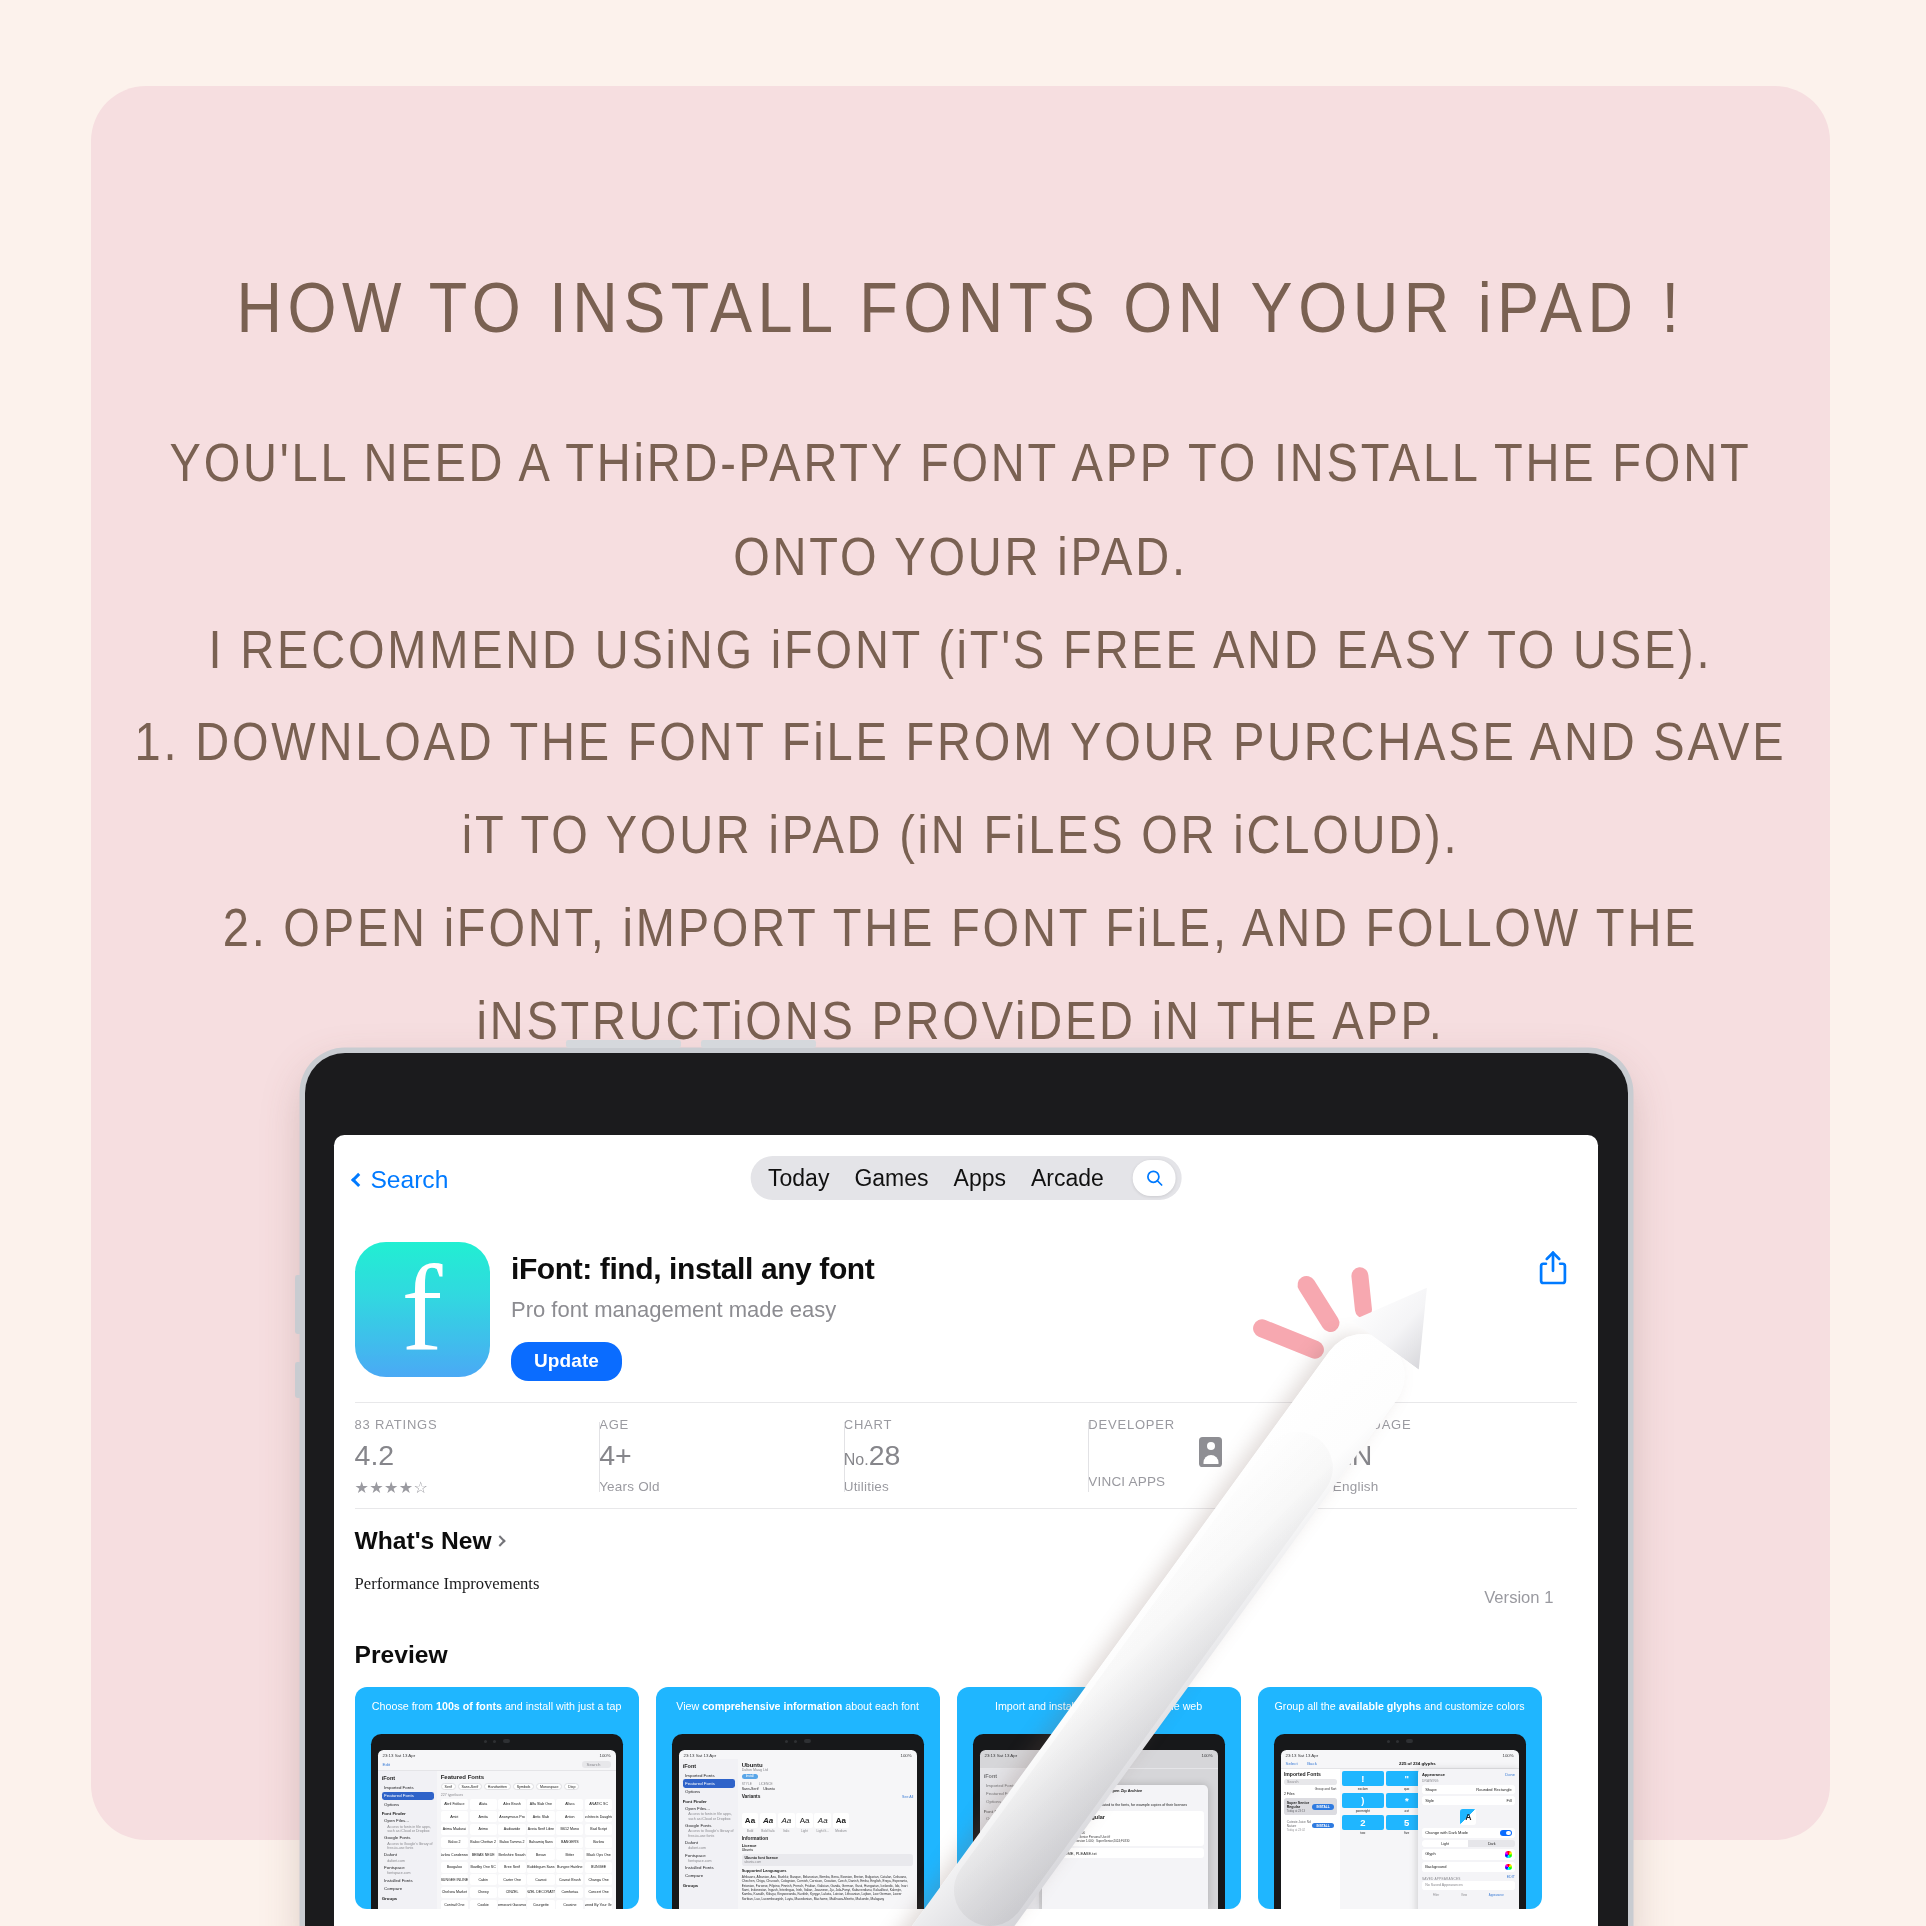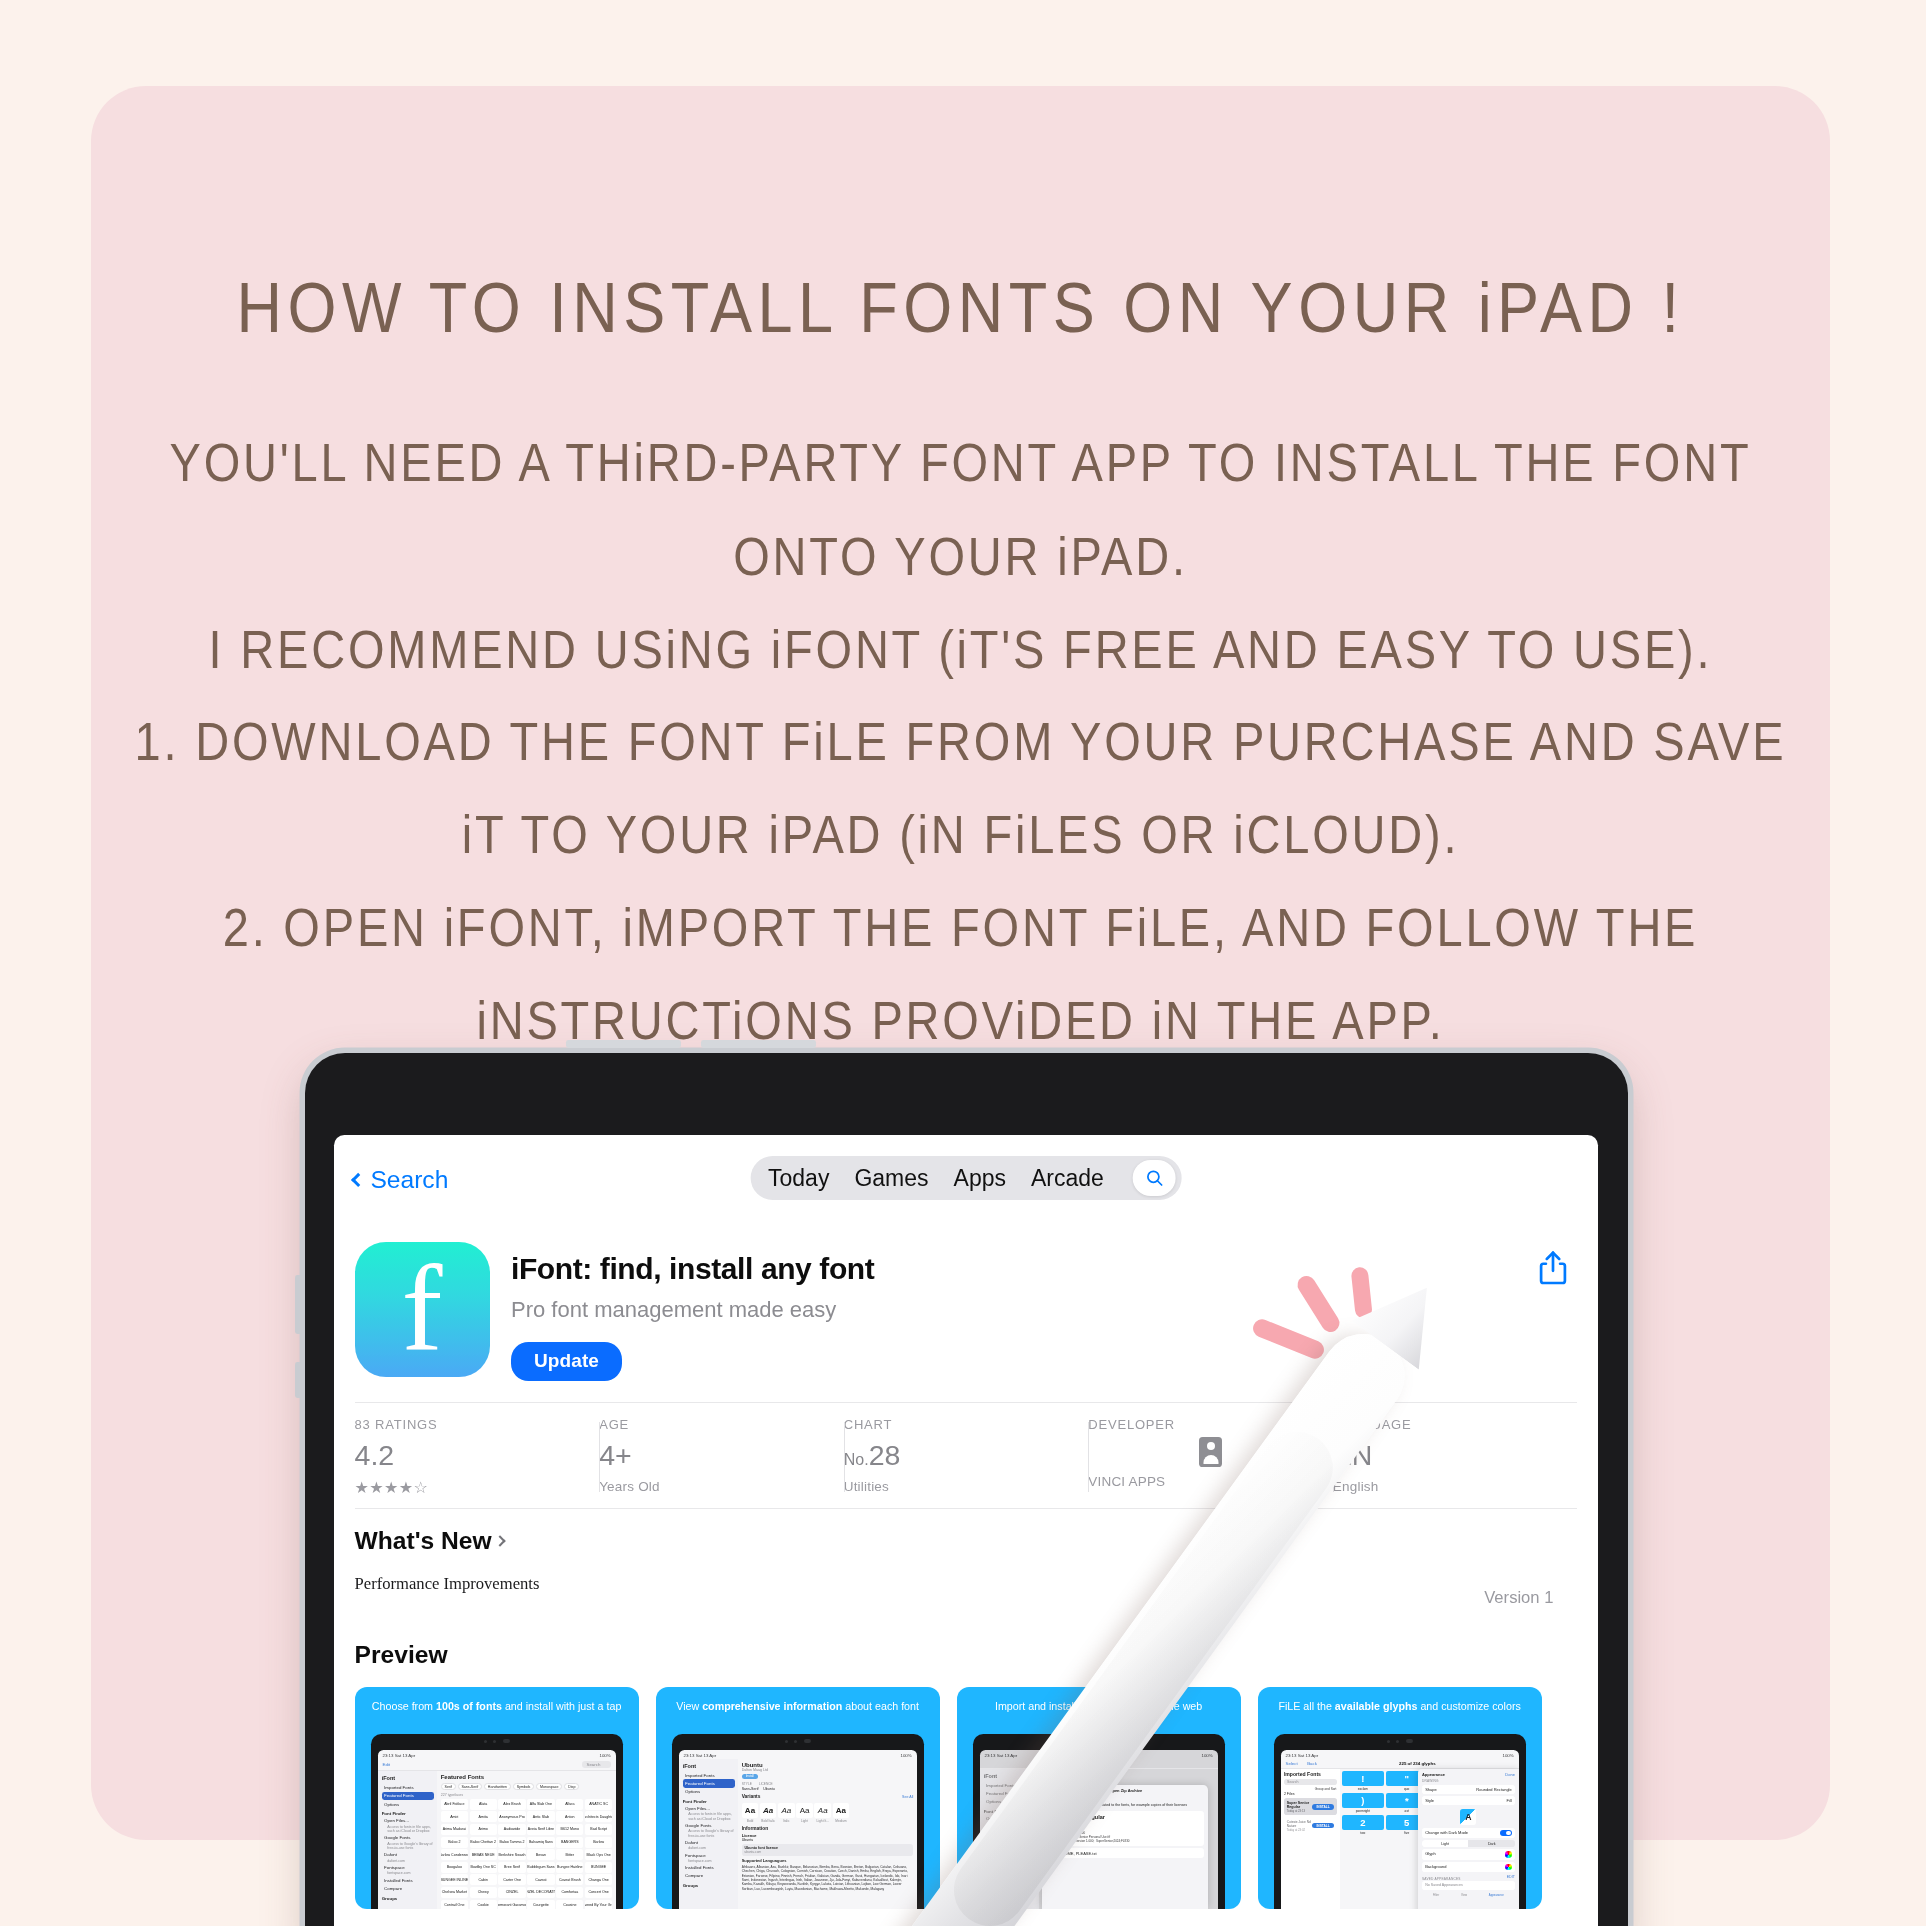--- a/index.html
+++ b/index.html
@@ -334,21 +334,21 @@
     display: grid;
     grid-template-columns: repeat(6, 1fr);
     gap: 1.6px;
   }
   .font-grid div {
     background: #fff; border-radius: 2px;
     height: 11px; display: flex; align-items: center; justify-content: center;
     font-size: 3.6px; color: #141414; overflow: hidden; white-space: nowrap;
   }
   
-  .variants { display: flex; gap: 1.6px; margin-top: 4px; }
+  .variants { display: flex; gap: 1.6px; margin-top: 14px; }
   .variants div {
     background:#fff; border-radius:2px; width: 16.6px; height: 15px;
     display:flex; align-items:center; justify-content:center;
     font-size: 8px; font-weight: bold;
   }
   .vlabels { display:flex; gap:1.6px; font-size:3.2px; color:#8a8a8f; margin-top:1.2px; }
   .vlabels span { width: 16.6px; text-align:center; }
   .info-block { margin-top: 3.2px; font-size: 4px; }
   .info-block .b { font-weight: bold; font-size: 4.8px; }
   .lic-card { background:#e9e9ed; border-radius:2.8px; padding:2px 2.8px; margin-top:2px; font-size:3.6px; }
@@ -802,21 +802,21 @@
                     <span class="check"></span>
                     <span>README, PLEASE.txt</span>
                   </div>
                 </div>
               </div>
             </div>
           </div>
 
           <div class="shot">
             <div class="shot-cap">
-              <span>FiLE all the </span><b>available glyphs</b><span> and customize colors</span>
+              <span>Group all the </span><b>available glyphs</b><span> and customize colors</span>
             </div>
             <div class="shot-device">
               <div class="shot-notch">
                   <i></i>
                   <i></i>
                   <i class="wide"></i>
                 </div>
               <div class="shot-inner">
                 <div class="mini-status">
                   <span>23:13  Sat 13 Apr</span>

